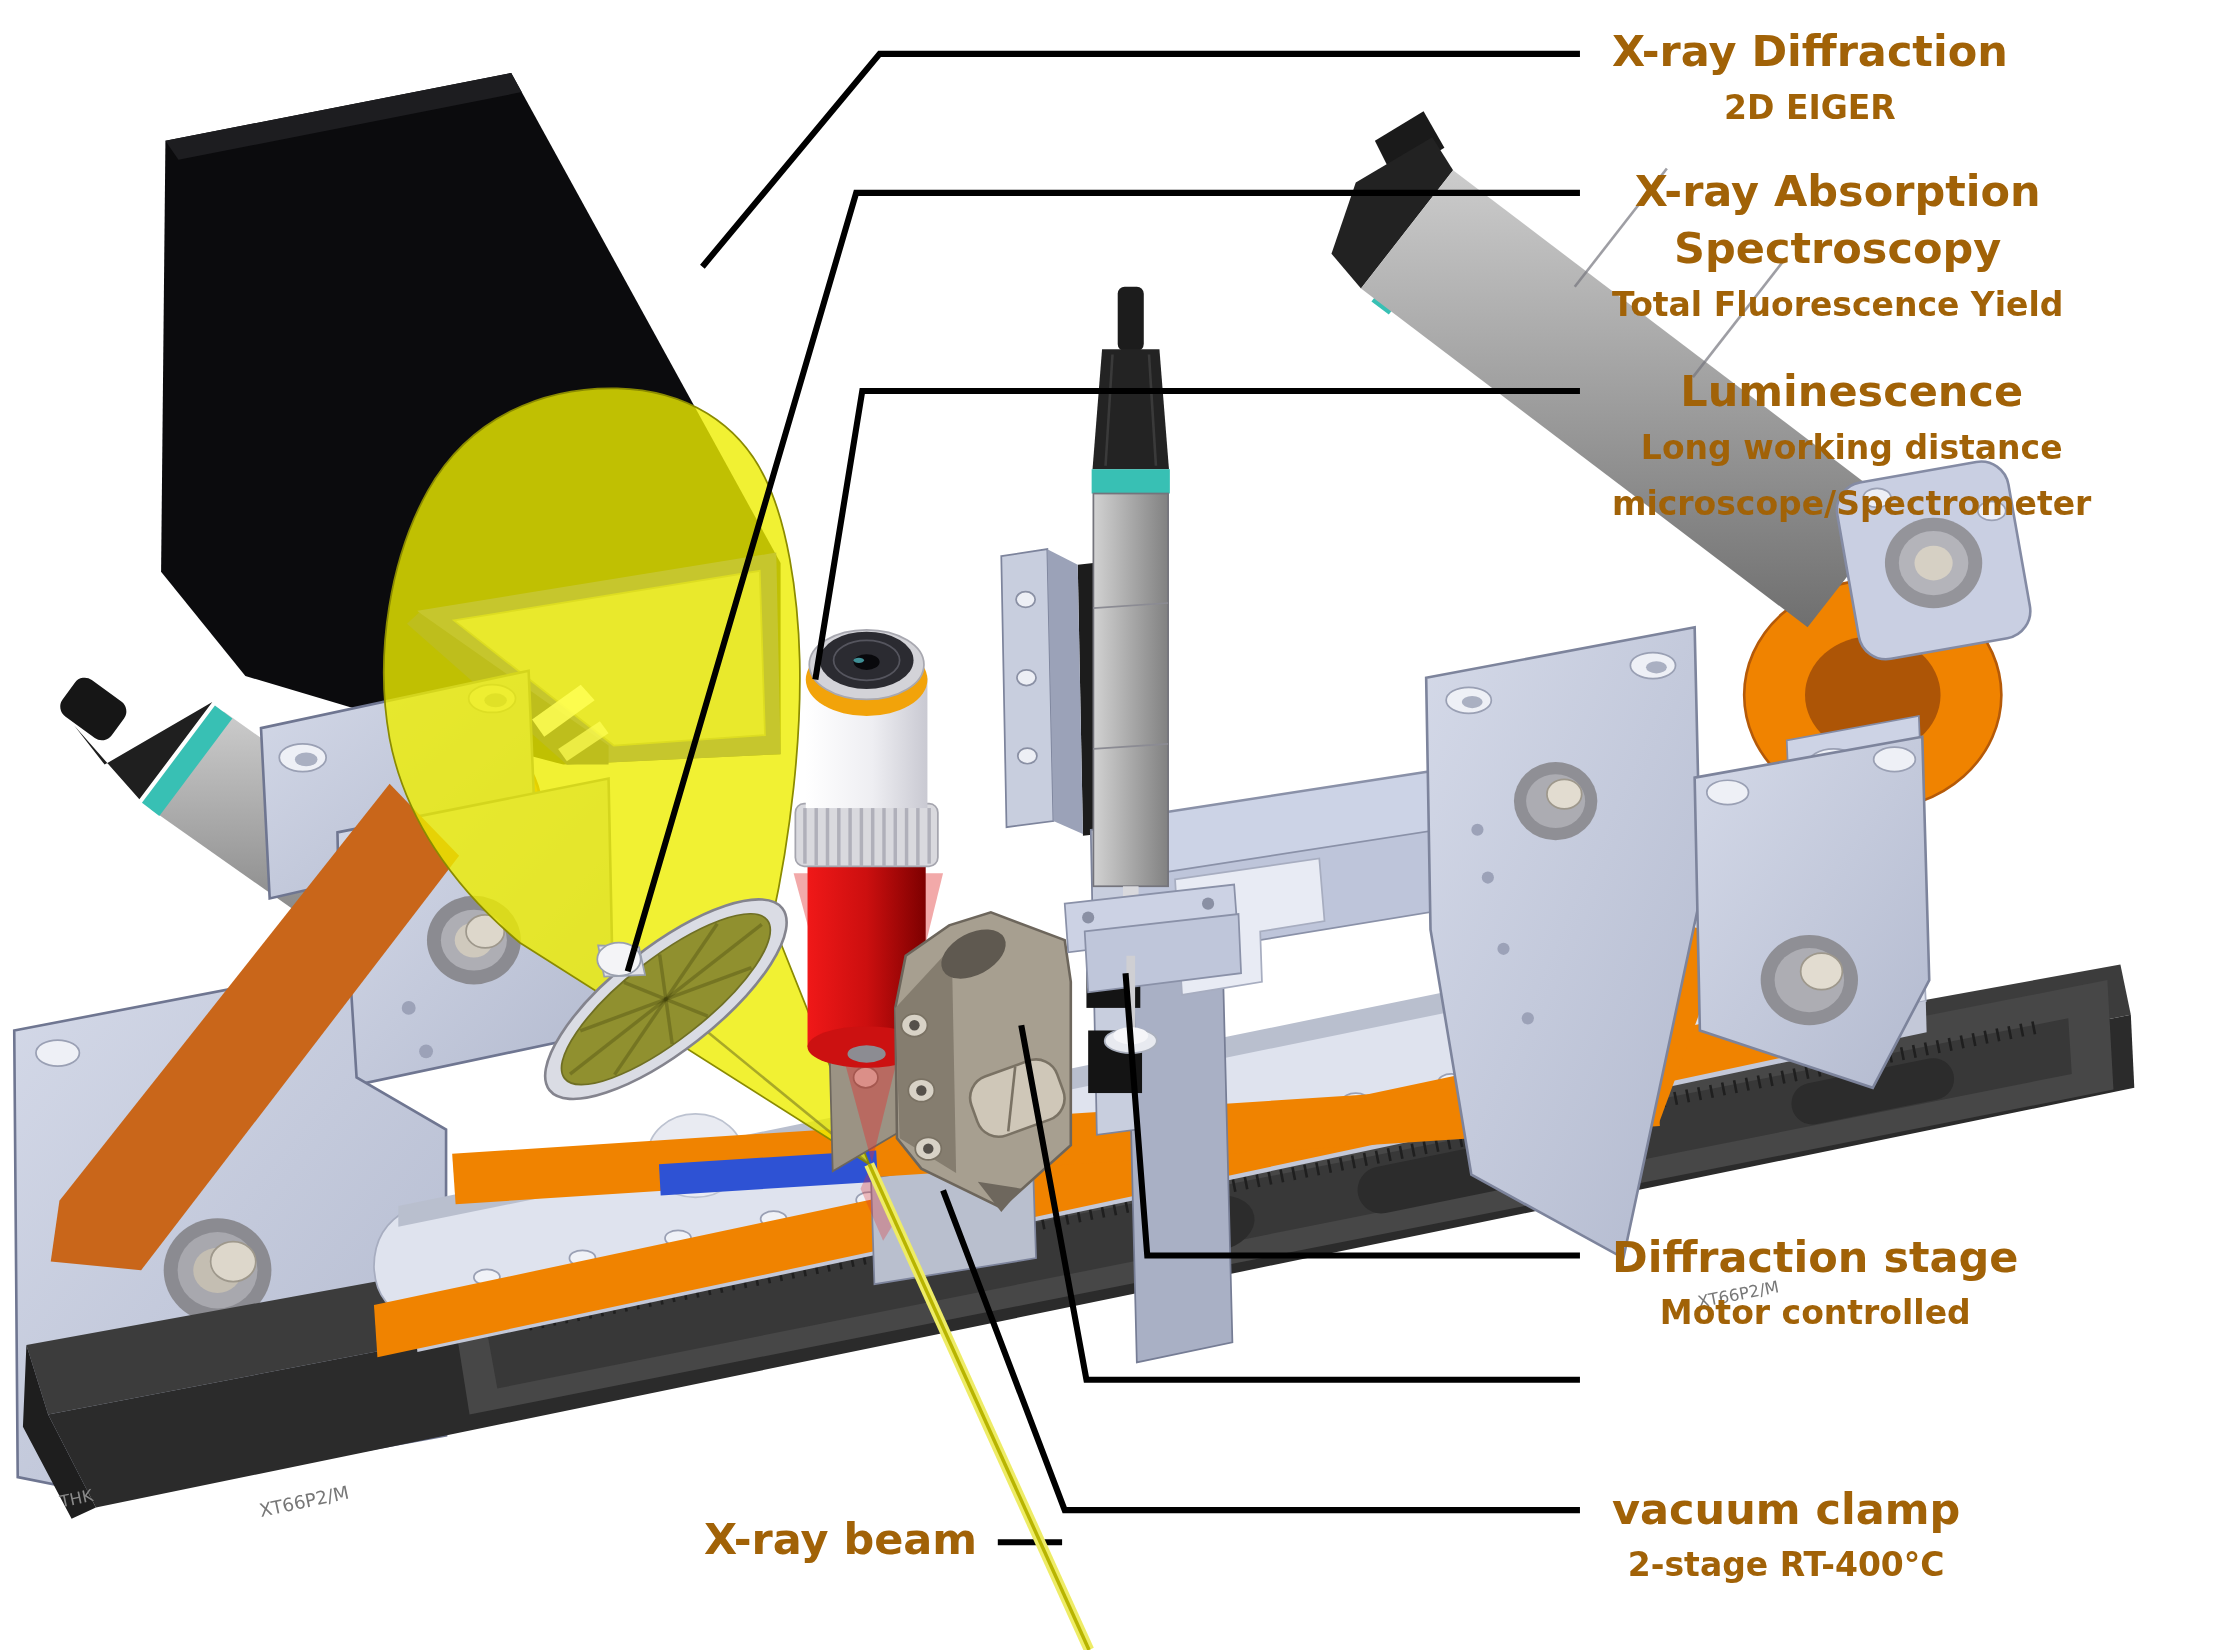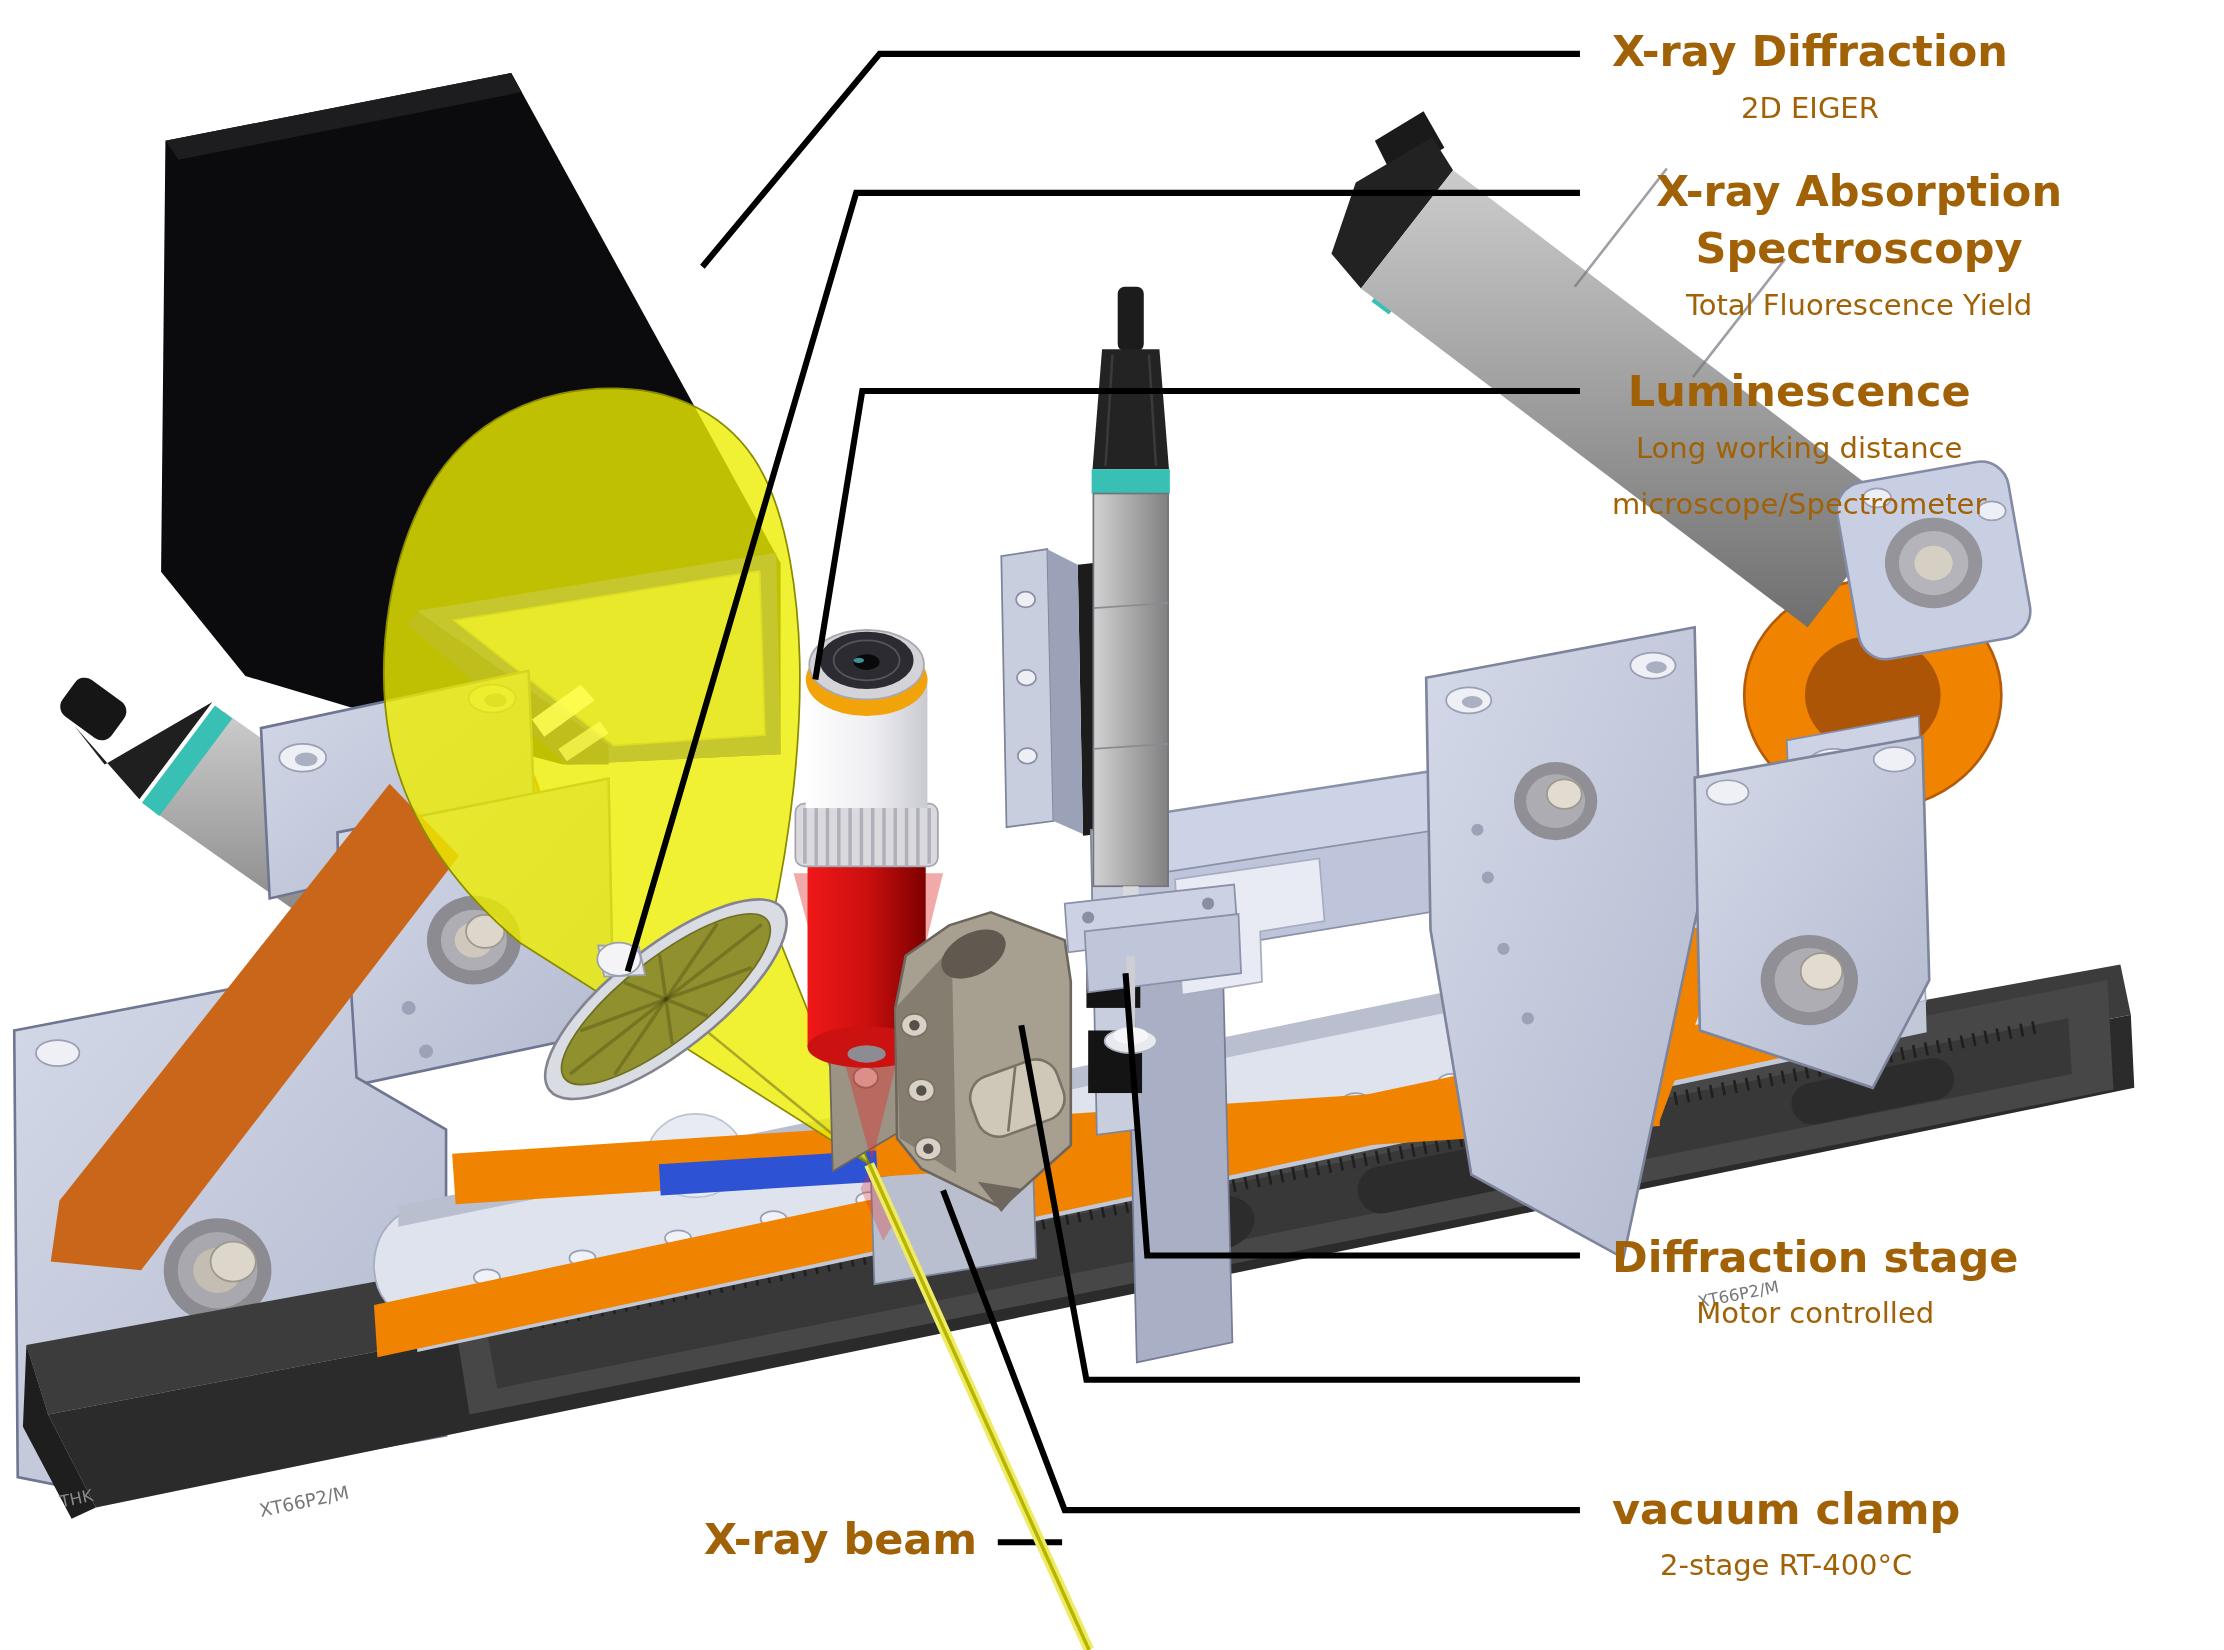--- a/index.html
+++ b/index.html
@@ -1,21 +1,21 @@
 <!DOCTYPE html>
 <html style="font-size:14px"><head>
 <meta charset="utf-8">
 <style>
   html,body{margin:0;padding:0;background:#fff;}
   .stage{position:relative;width:2225px;height:1650px;background:#fff;overflow:hidden;
          font-family:"DejaVu Sans","Liberation Sans",sans-serif;}
   .stage svg{position:absolute;left:0;top:0;}
   .lbl{position:absolute;color:#a16207;white-space:nowrap;text-align:center;}
   .lbl .t{font-weight:700;font-size:43px;line-height:57px;}
-  .lbl .s{font-weight:400;font-size:29px;line-height:56px;}
+  .lbl .s{font-weight:700;font-size:33px;line-height:56px;}
   .lbl-bottom .t{line-height:56px;}
   #beam-label{font-weight:700;font-size:43px;}
 </style>
 </head>
 <body>
 
 <div class="stage">
 <svg width="2225" height="1650" viewBox="0 0 2560 1899">
   <defs>
     <linearGradient id="gradWhite" x1="0" y1="0" x2="1" y2="0">
@@ -320,21 +320,21 @@
     <line x1="1000" y1="1340" x2="1253" y2="1899" stroke="#eeec66" stroke-width="12"></line>
     <line x1="1000" y1="1340" x2="1253" y2="1899" stroke="#b8b400" stroke-width="4"></line>
   </g>
 </svg>
 
 <div class="lbl" style="left:1612px;top:22.6px;">
   <div class="t">X-ray Diffraction</div>
   <div class="s">2D EIGER</div>
 </div>
 
-<div class="lbl" style="left:1612px;top:163px;margin-left:44px;">
+<div class="lbl" style="left:1612px;top:163px;">
   <div class="t">X-ray Absorption</div>
   <div class="t">Spectroscopy</div>
   <div class="s">Total Fluorescence Yield</div>
 </div>
 
 <div class="lbl" style="left:1612px;top:363px;">
   <div class="t">Luminescence</div>
   <div class="s">Long working distance</div>
   <div class="s">microscope/Spectrometer</div>
 </div>

